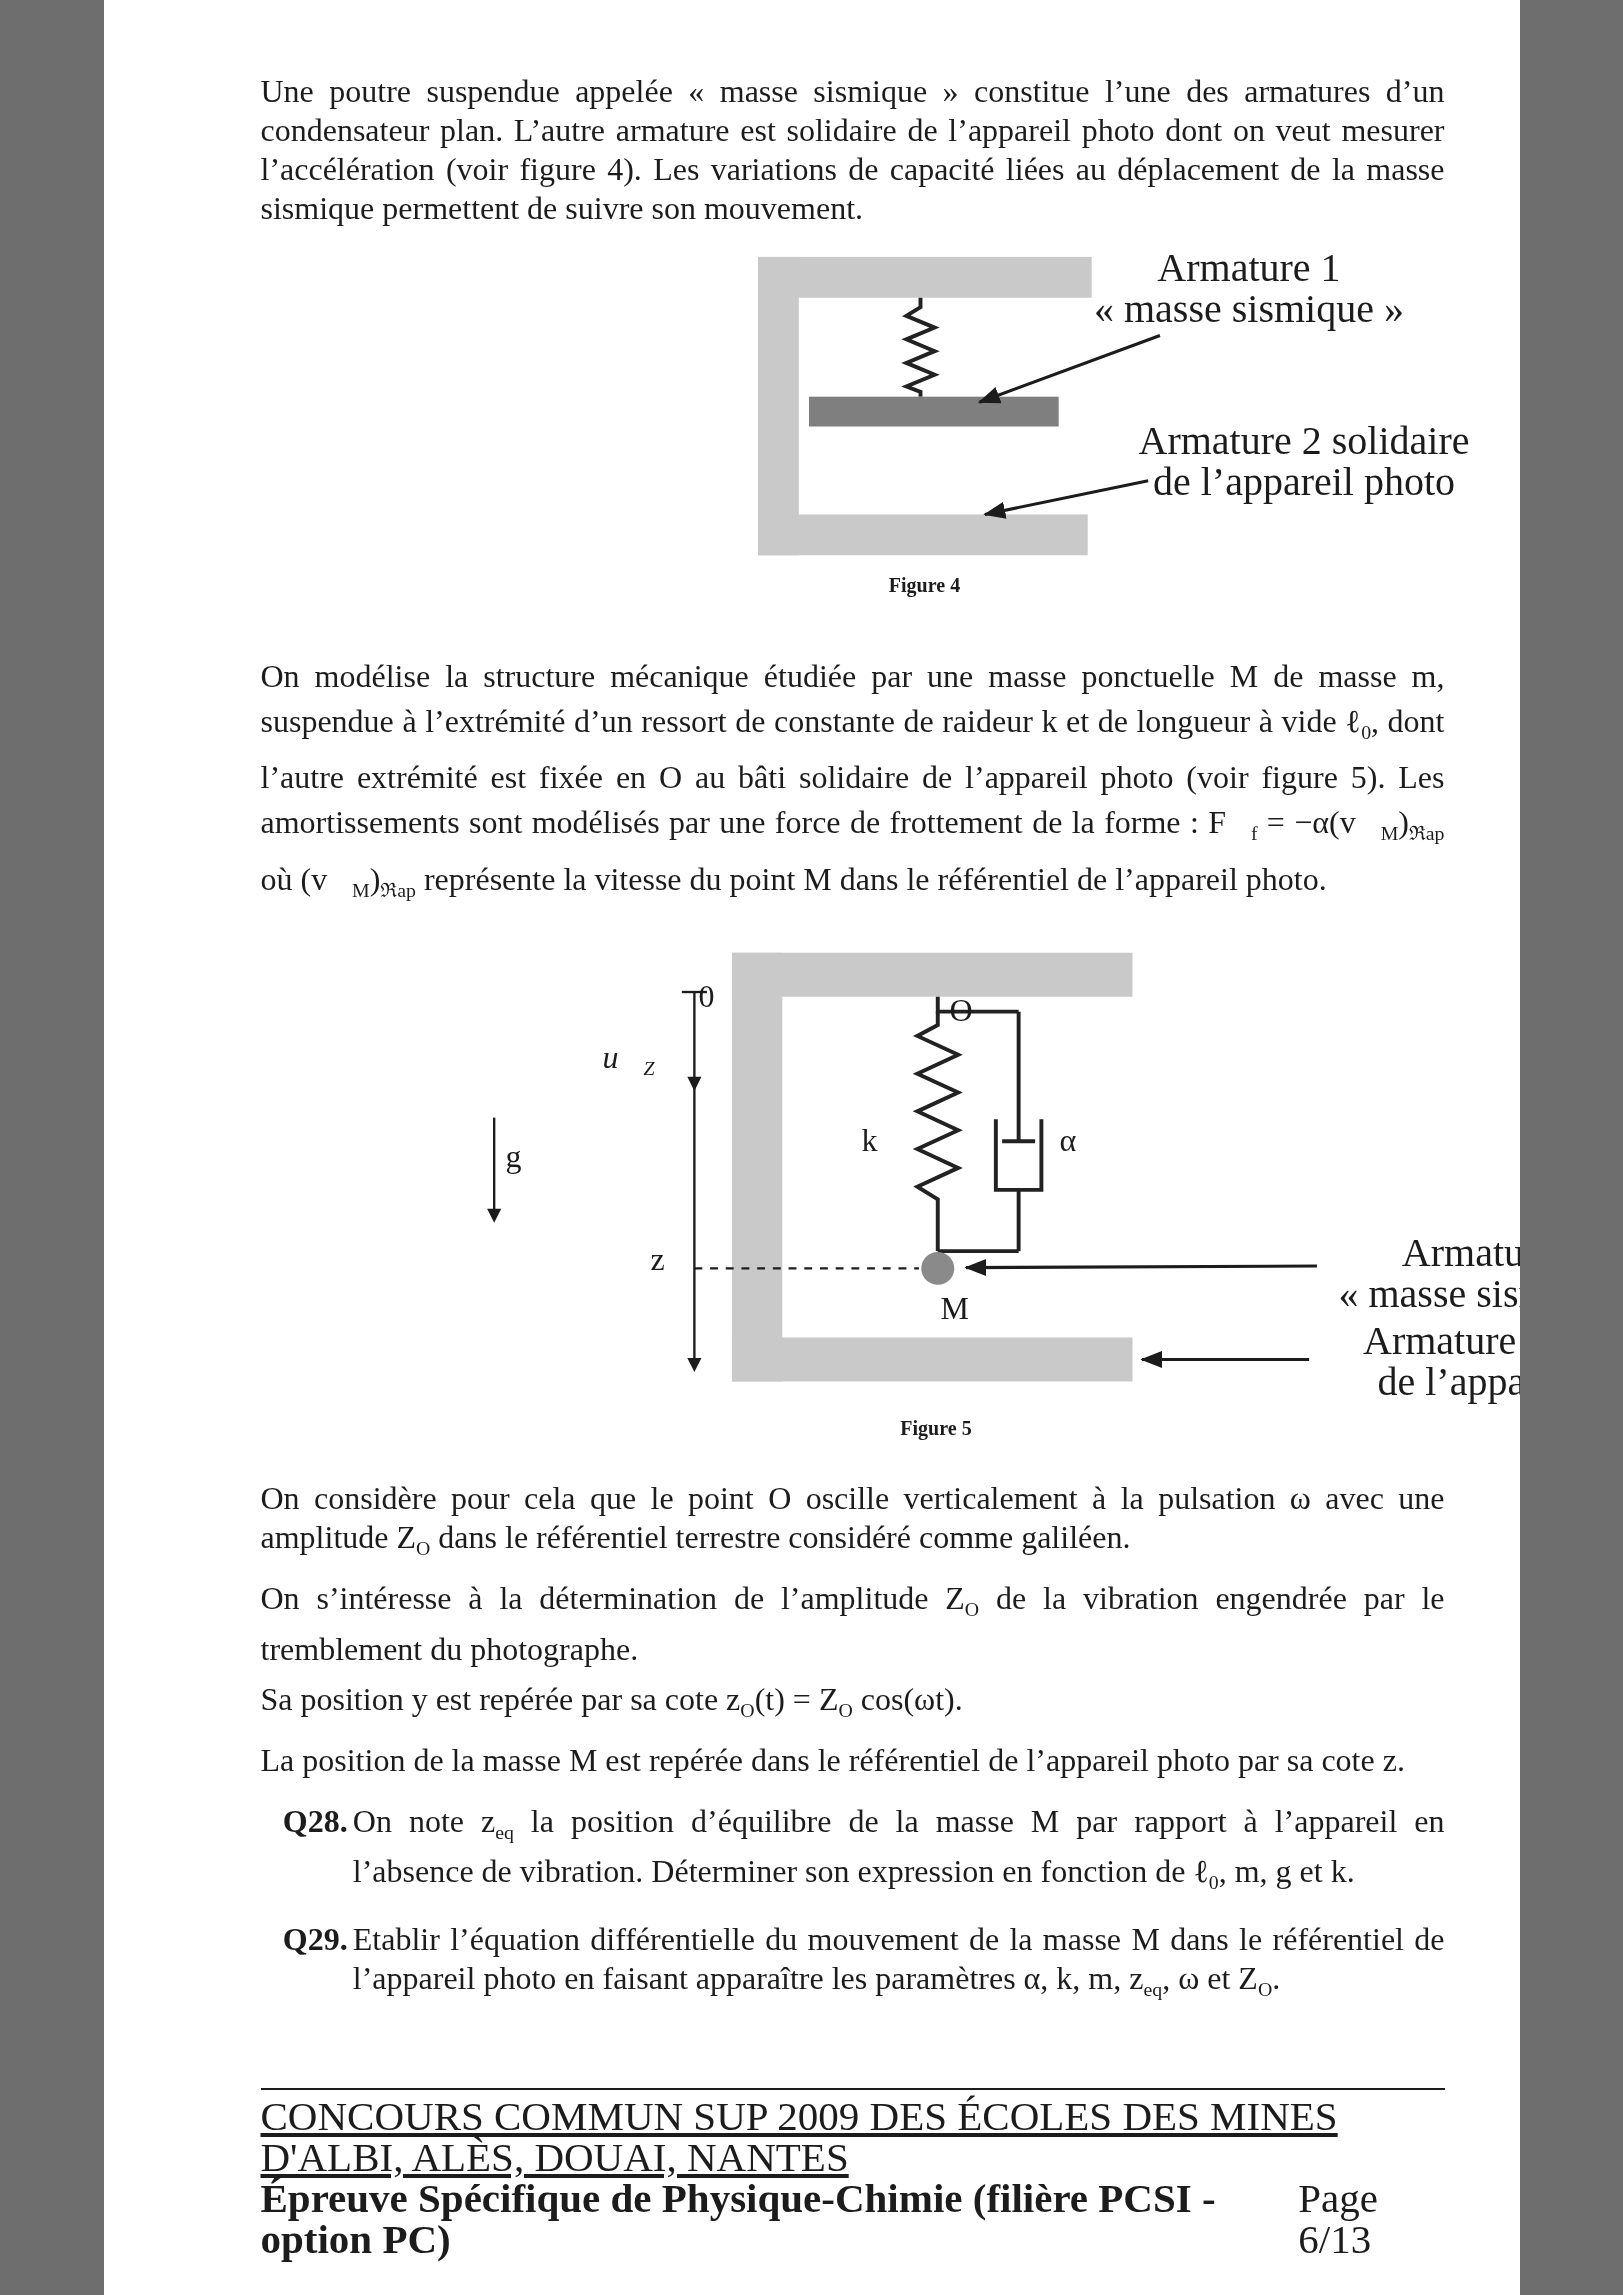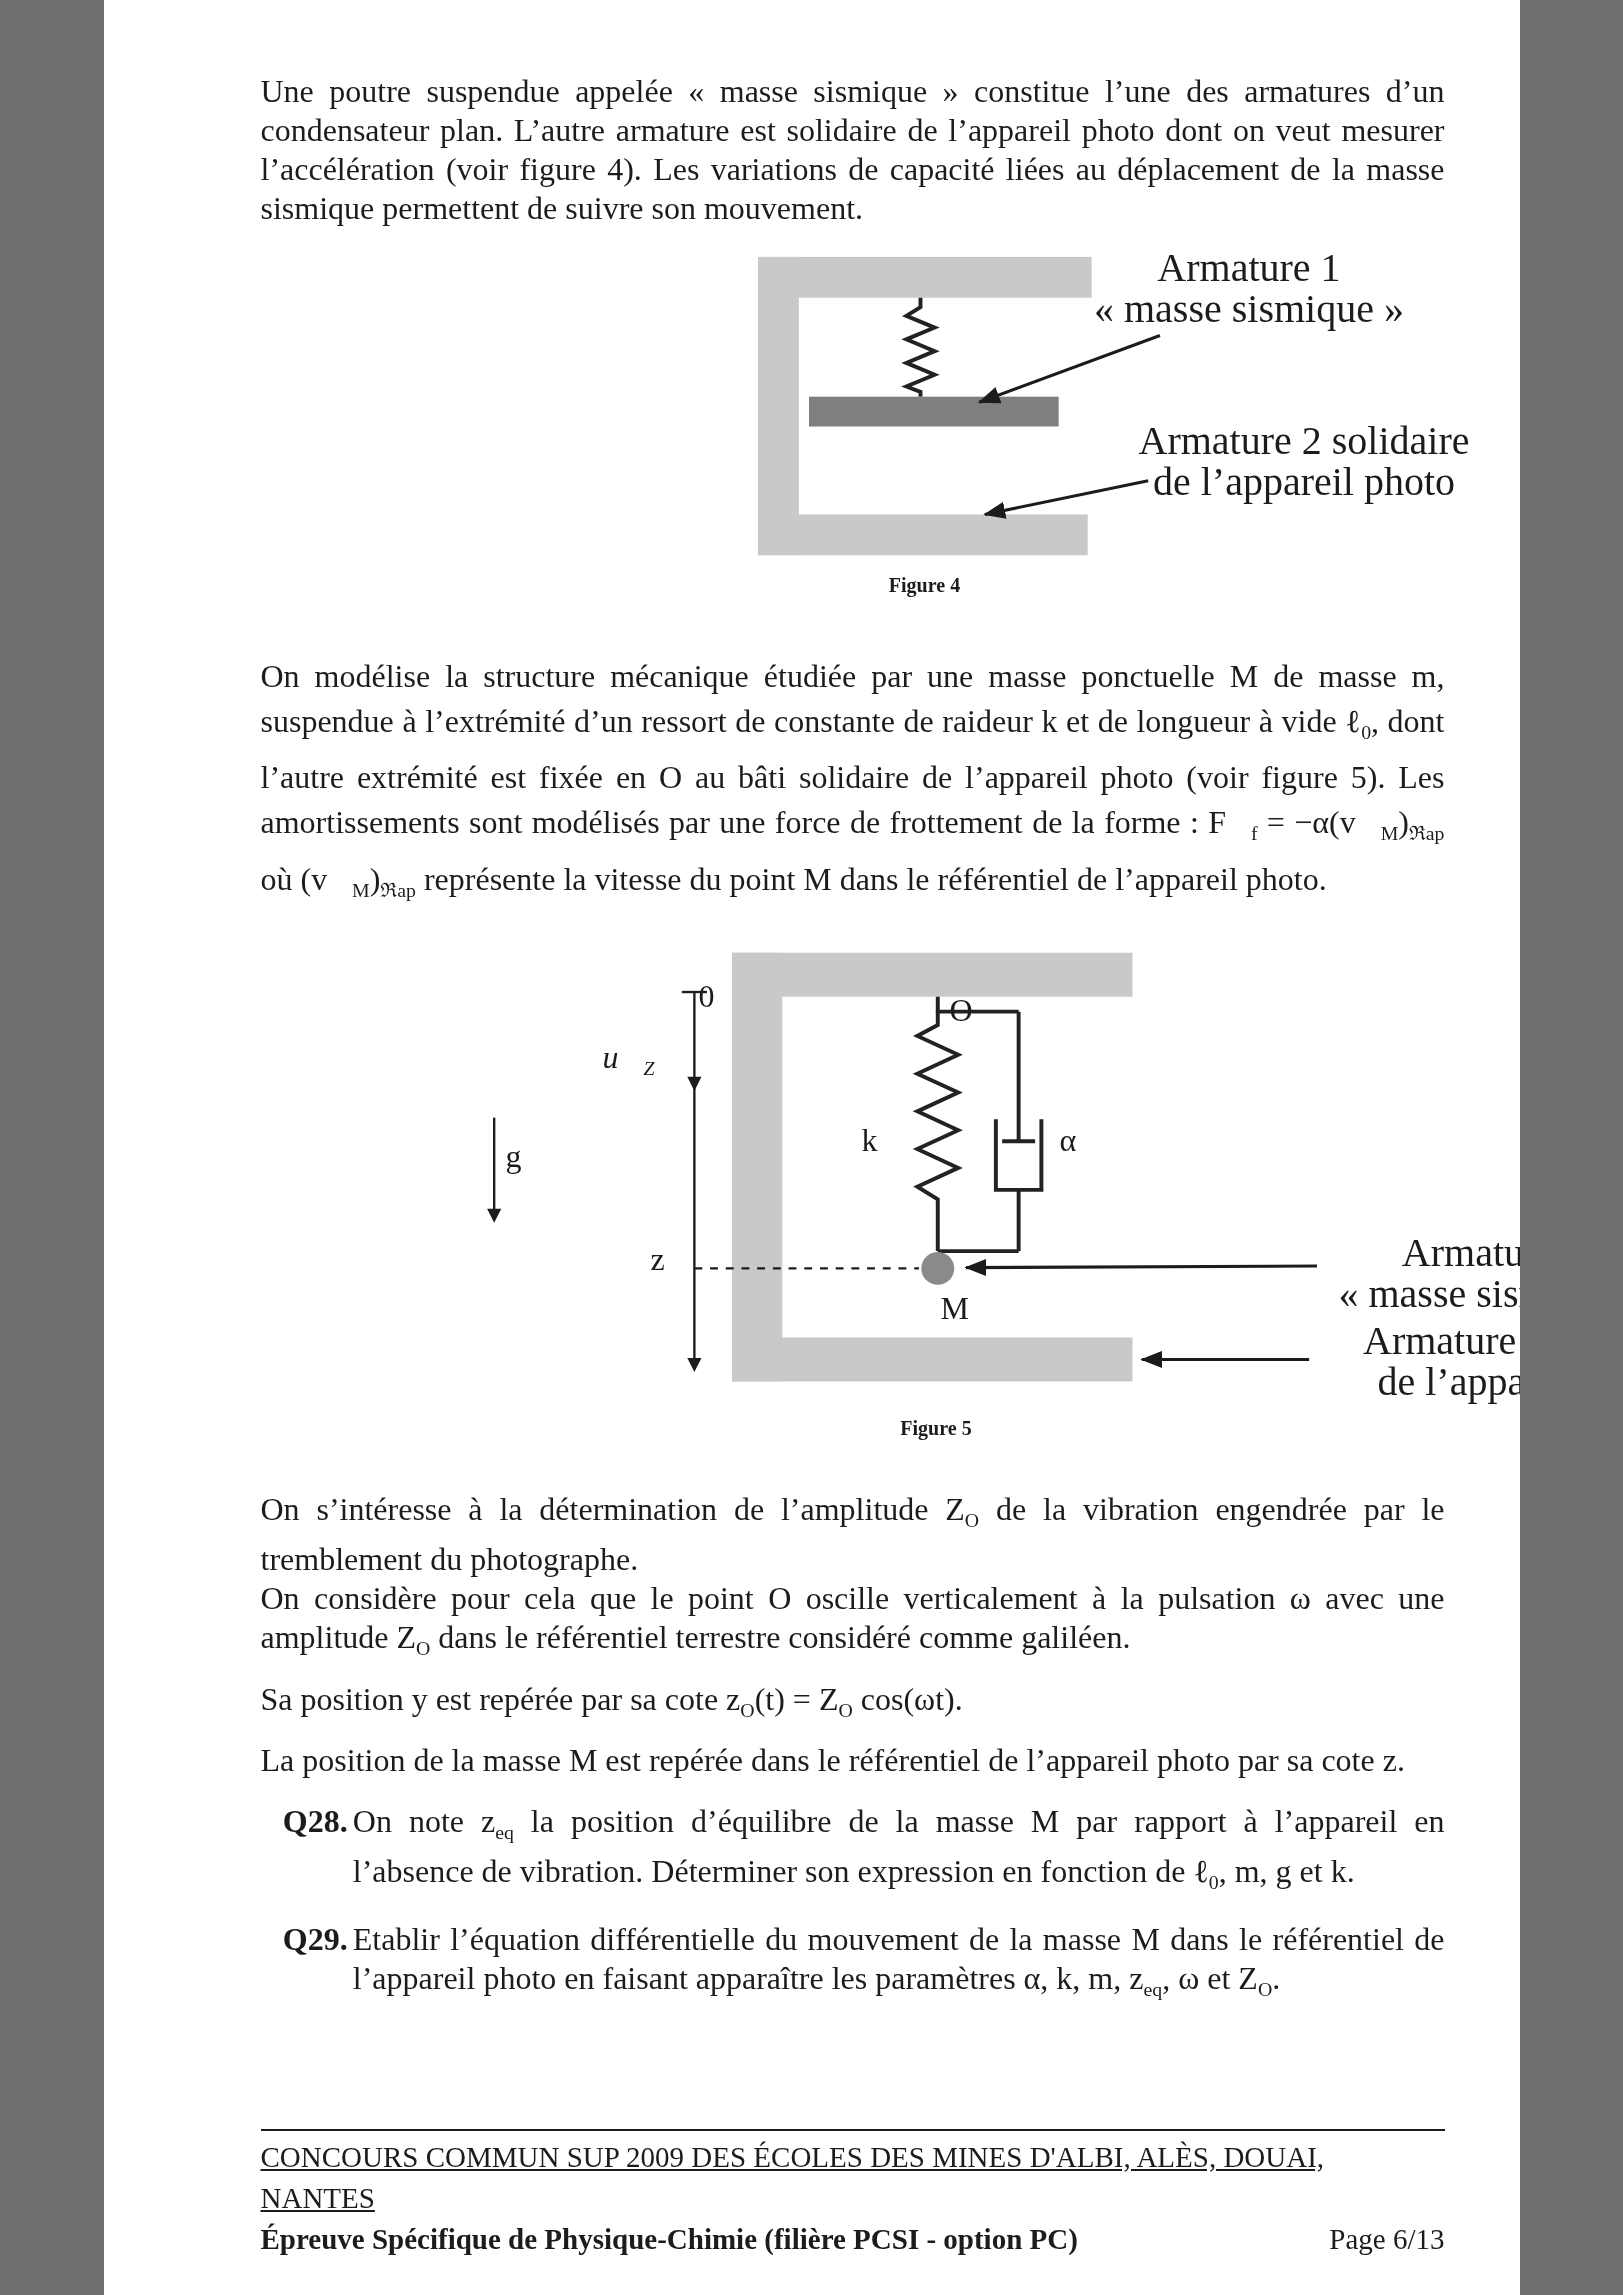--- a/index.html
+++ b/index.html
@@ -37,21 +37,21 @@
   .f5-m      { left:680px; top:361px; }
   .f5-arm1   { left:1068px; top:303px; width:330px; }
   .f5-arm2   { left:1099px; top:391px; width:338px; }
   .f5-cap    { left:499px;  top:488px; width:353px; }
 
   .qrow { display:flex; margin:22px 0 0 17.3px; font-size:32px; line-height:39px; }
   .qrow2 { margin-top:17.3px; }
   .qlabel { font-weight:bold; flex:0 0 75px;text-align:center; }
   .qtext { flex:1; text-align:justify; }
 
-  .footer { position:absolute; left:157px; right:75px; bottom:35px; border-top:2.4px solid #1c1c1c; padding-top:6.3px; font-size:29px; line-height:41px; }
+  .footer { position:absolute; left:157px; right:75px; bottom:35px; border-top:2.4px solid #1c1c1c; padding-top:6.3px; font-size:41px; line-height:41px; }
   .footer-line1 { text-decoration:underline; }
   .footer-row { display:flex; justify-content:space-between; align-items:center; }
   .footer-title { font-weight:bold; }
 </style>
 </head>
 <body>
 
 <div class="page">
   <div class="content">
 
@@ -132,22 +132,22 @@
         <div>Armature 1</div>
         <div>« masse sismique »</div>
       </div>
       <div class="figlabel f5-arm2">
         <div>Armature 2 solidaire</div>
         <div>de l’appareil photo</div>
       </div>
       <div class="caption f5-cap">Figure 5</div>
     </div>
 
+    <p class="para">On considère pour cela que le point O oscille verticalement à la pulsation ω avec une amplitude Z<sub>O</sub> dans le référentiel terrestre considéré comme galiléen.</p>
     <p class="para para3">On s’intéresse à la détermination de l’amplitude Z<sub>O</sub> de la vibration engendrée par le tremblement du photographe.</p>
-    <p class="para">On considère pour cela que le point O oscille verticalement à la pulsation ω avec une amplitude Z<sub>O</sub> dans le référentiel terrestre considéré comme galiléen.</p>
     <p class="para para5">Sa position y est repérée par sa cote z<sub>O</sub>(t) = Z<sub>O</sub> cos(ωt).</p>
     <p class="para para6">La position de la masse M est repérée dans le référentiel de l’appareil photo par sa cote z.</p>
 
     <div class="qrow">
       <span class="qlabel">Q28.</span>
       <span class="qtext">On note z<sub>eq</sub> la position d’équilibre de la masse M par rapport à l’appareil en l’absence de vibration. Déterminer son expression en fonction de ℓ<sub>0</sub>, m, g et k.</span>
     </div>
     <div class="qrow qrow2">
       <span class="qlabel">Q29.</span>
       <span class="qtext">Etablir l’équation différentielle du mouvement de la masse M dans le référentiel de l’appareil photo en faisant apparaître les paramètres α, k, m, z<sub>eq</sub>, ω et Z<sub>O</sub>.</span>

